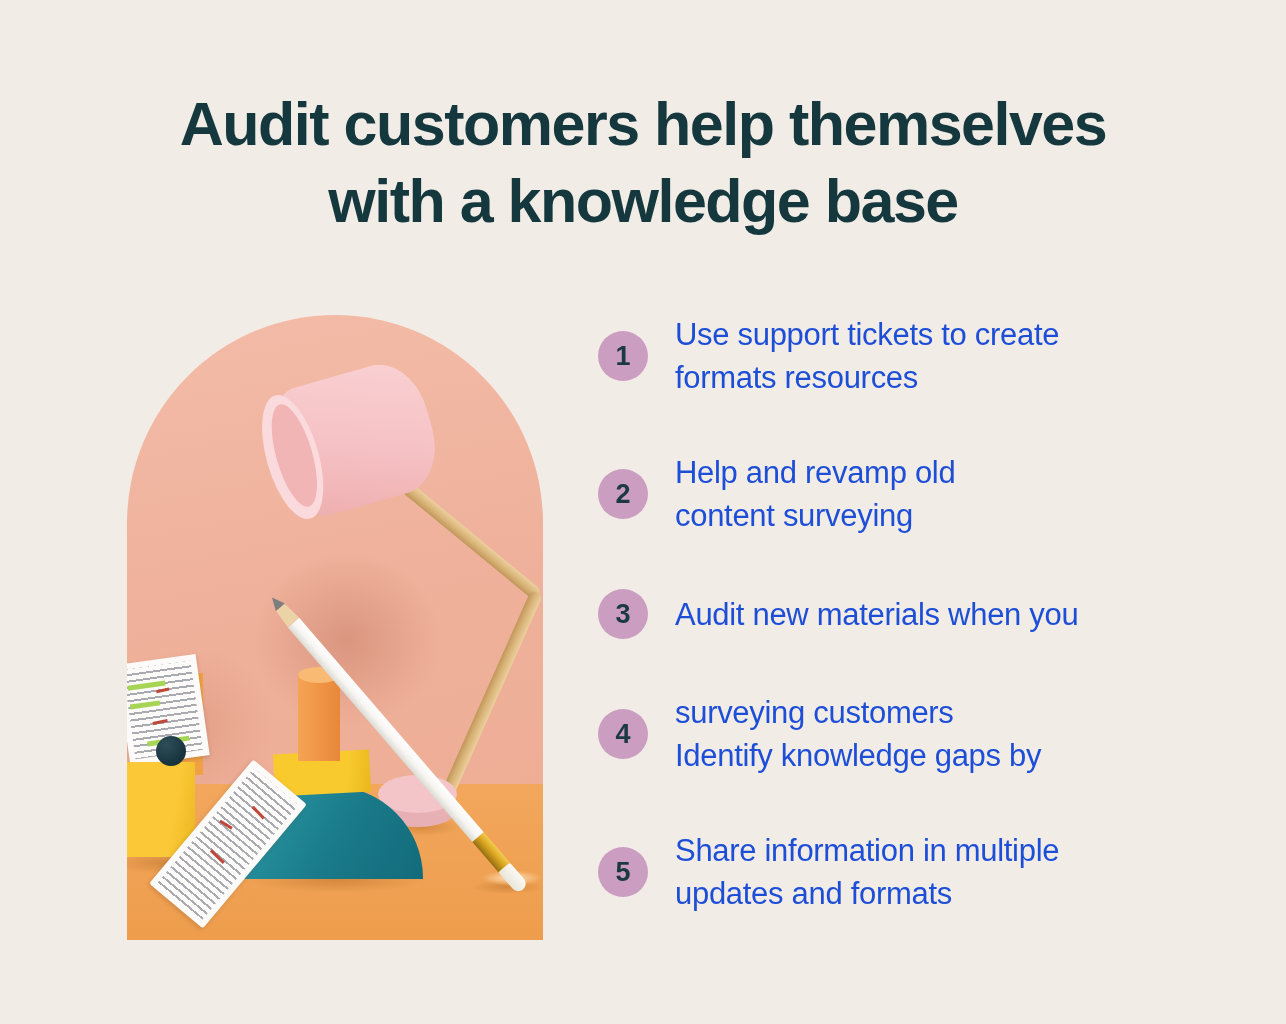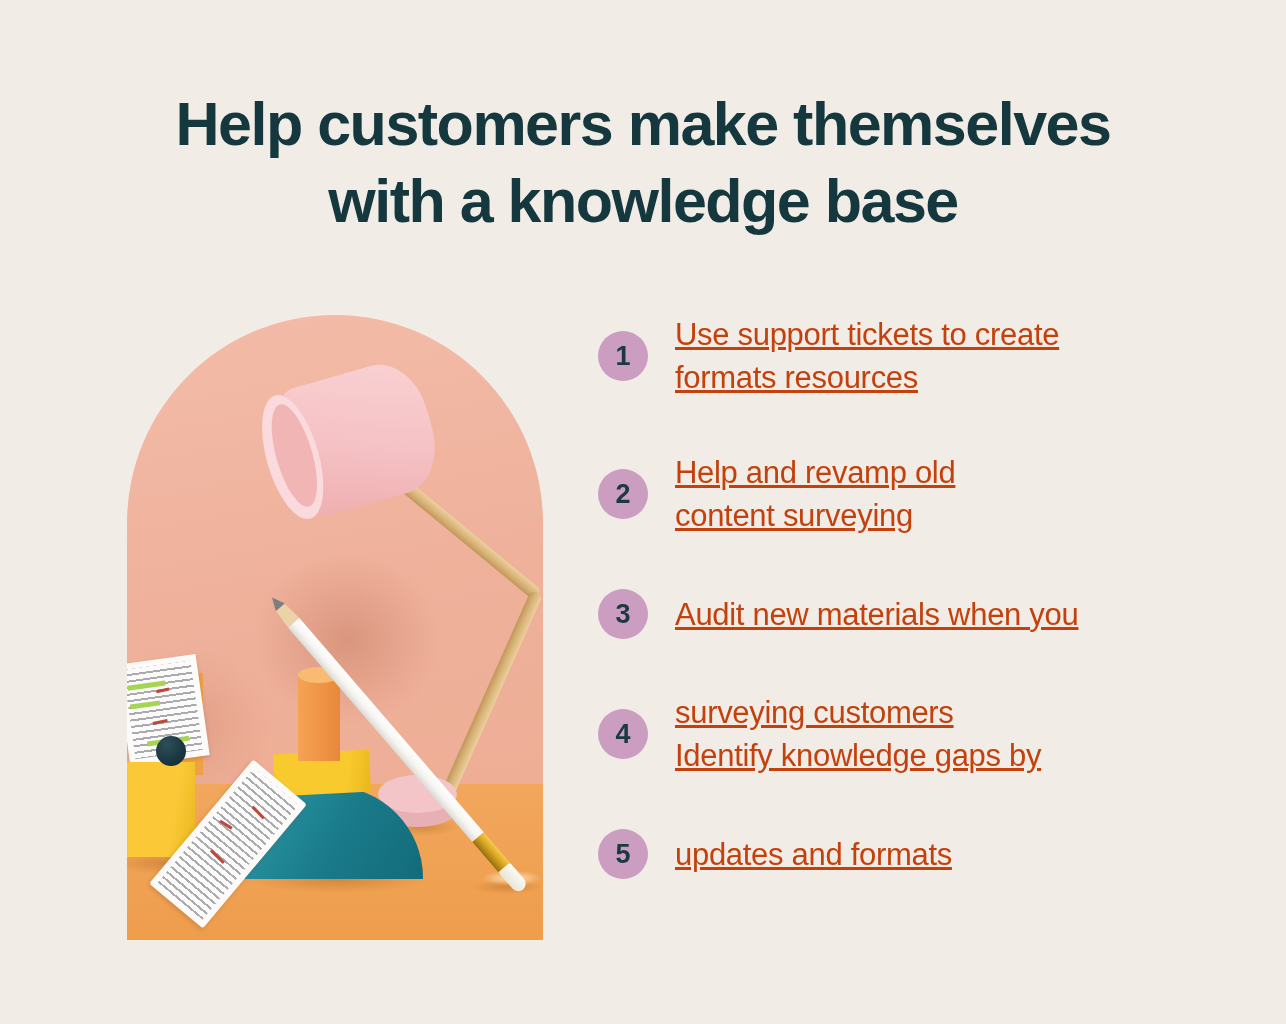--- a/index.html
+++ b/index.html
@@ -106,30 +106,30 @@
   .brush-bristles { width: 29px; border-radius: 2px 8px 8px 2px;
         background: linear-gradient(180deg, #fbfaf4, #e9e5d8); }
 
   
   .list { position: absolute; left: 598px; top: 313px;
         display: flex; flex-direction: column; gap: 52px; }
   .item { display: flex; align-items: center; gap: 27px; }
   .badge { width: 50px; height: 50px; flex: 0 0 50px; border-radius: 50%;
         background: #cb9dc0; display: flex; align-items: center; justify-content: center; }
   .badge span { color: #1b3a40; font-size: 27px; font-weight: 700; }
-  .item-text { color: #c2410c; font-size: 31px; line-height: 43px; letter-spacing: -0.3px; text-decoration: underline; }
+  .item-text { color: #1d4ed8; font-size: 31px; line-height: 43px; letter-spacing: -0.3px; }
   .item-text span { display: block; white-space: nowrap; }
 </style>
 </head>
 <body>
 
 <div class="page">
 
   <h1 class="heading">
-    <span>Help customers make themselves</span>
+    <span>Audit customers help themselves</span>
     <span>with a knowledge base</span>
   </h1>
 
   <div class="arch">
     <div class="wall"></div>
     <div class="wall-shadow ws1"></div>
     <div class="wall-shadow ws2"></div>
     <div class="floor"></div>
     <div class="floor-shadow fs-box"></div>
     <div class="floor-shadow fs-dome"></div>
@@ -220,18 +220,19 @@
         <span>surveying customers</span>
         <span>Identify knowledge gaps by</span>
       </div>
     </div>
 
     <div class="item">
       <div class="badge">
         <span>5</span>
       </div>
       <div class="item-text">
+        <span>Share information in multiple</span>
         <span>updates and formats</span>
       </div>
     </div>
 
   </div>
 </div>
 
 </body></html>

